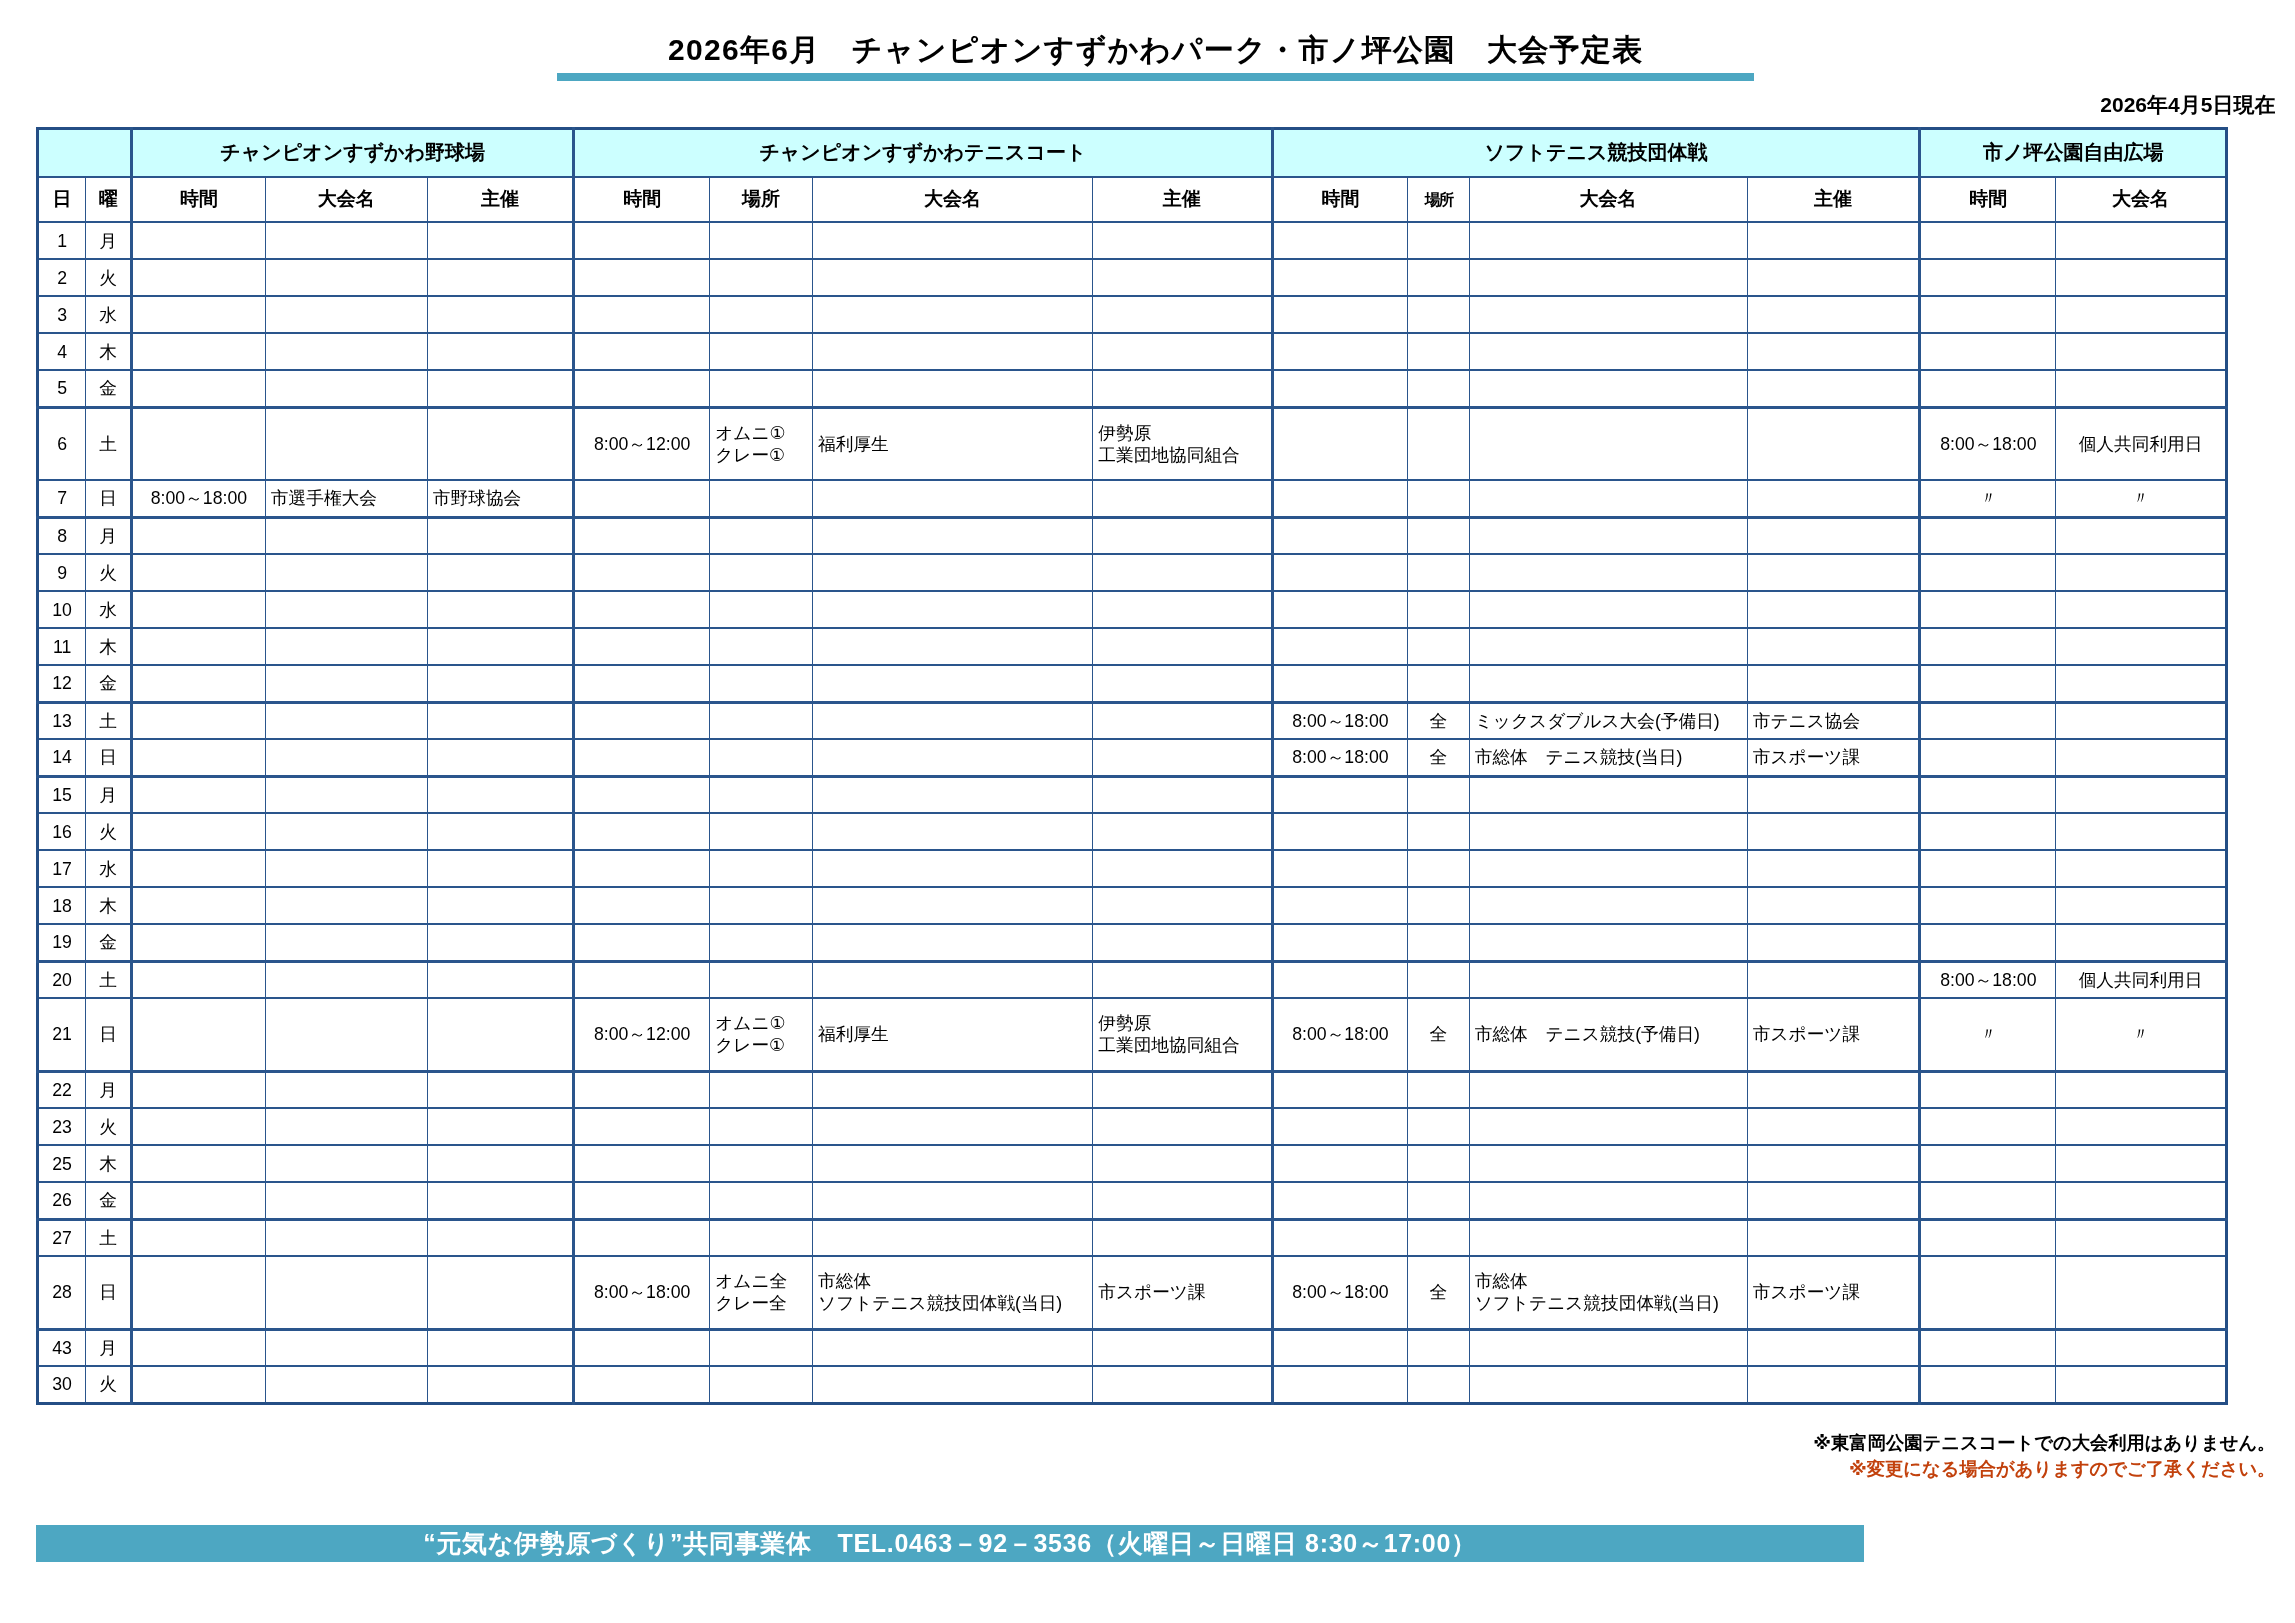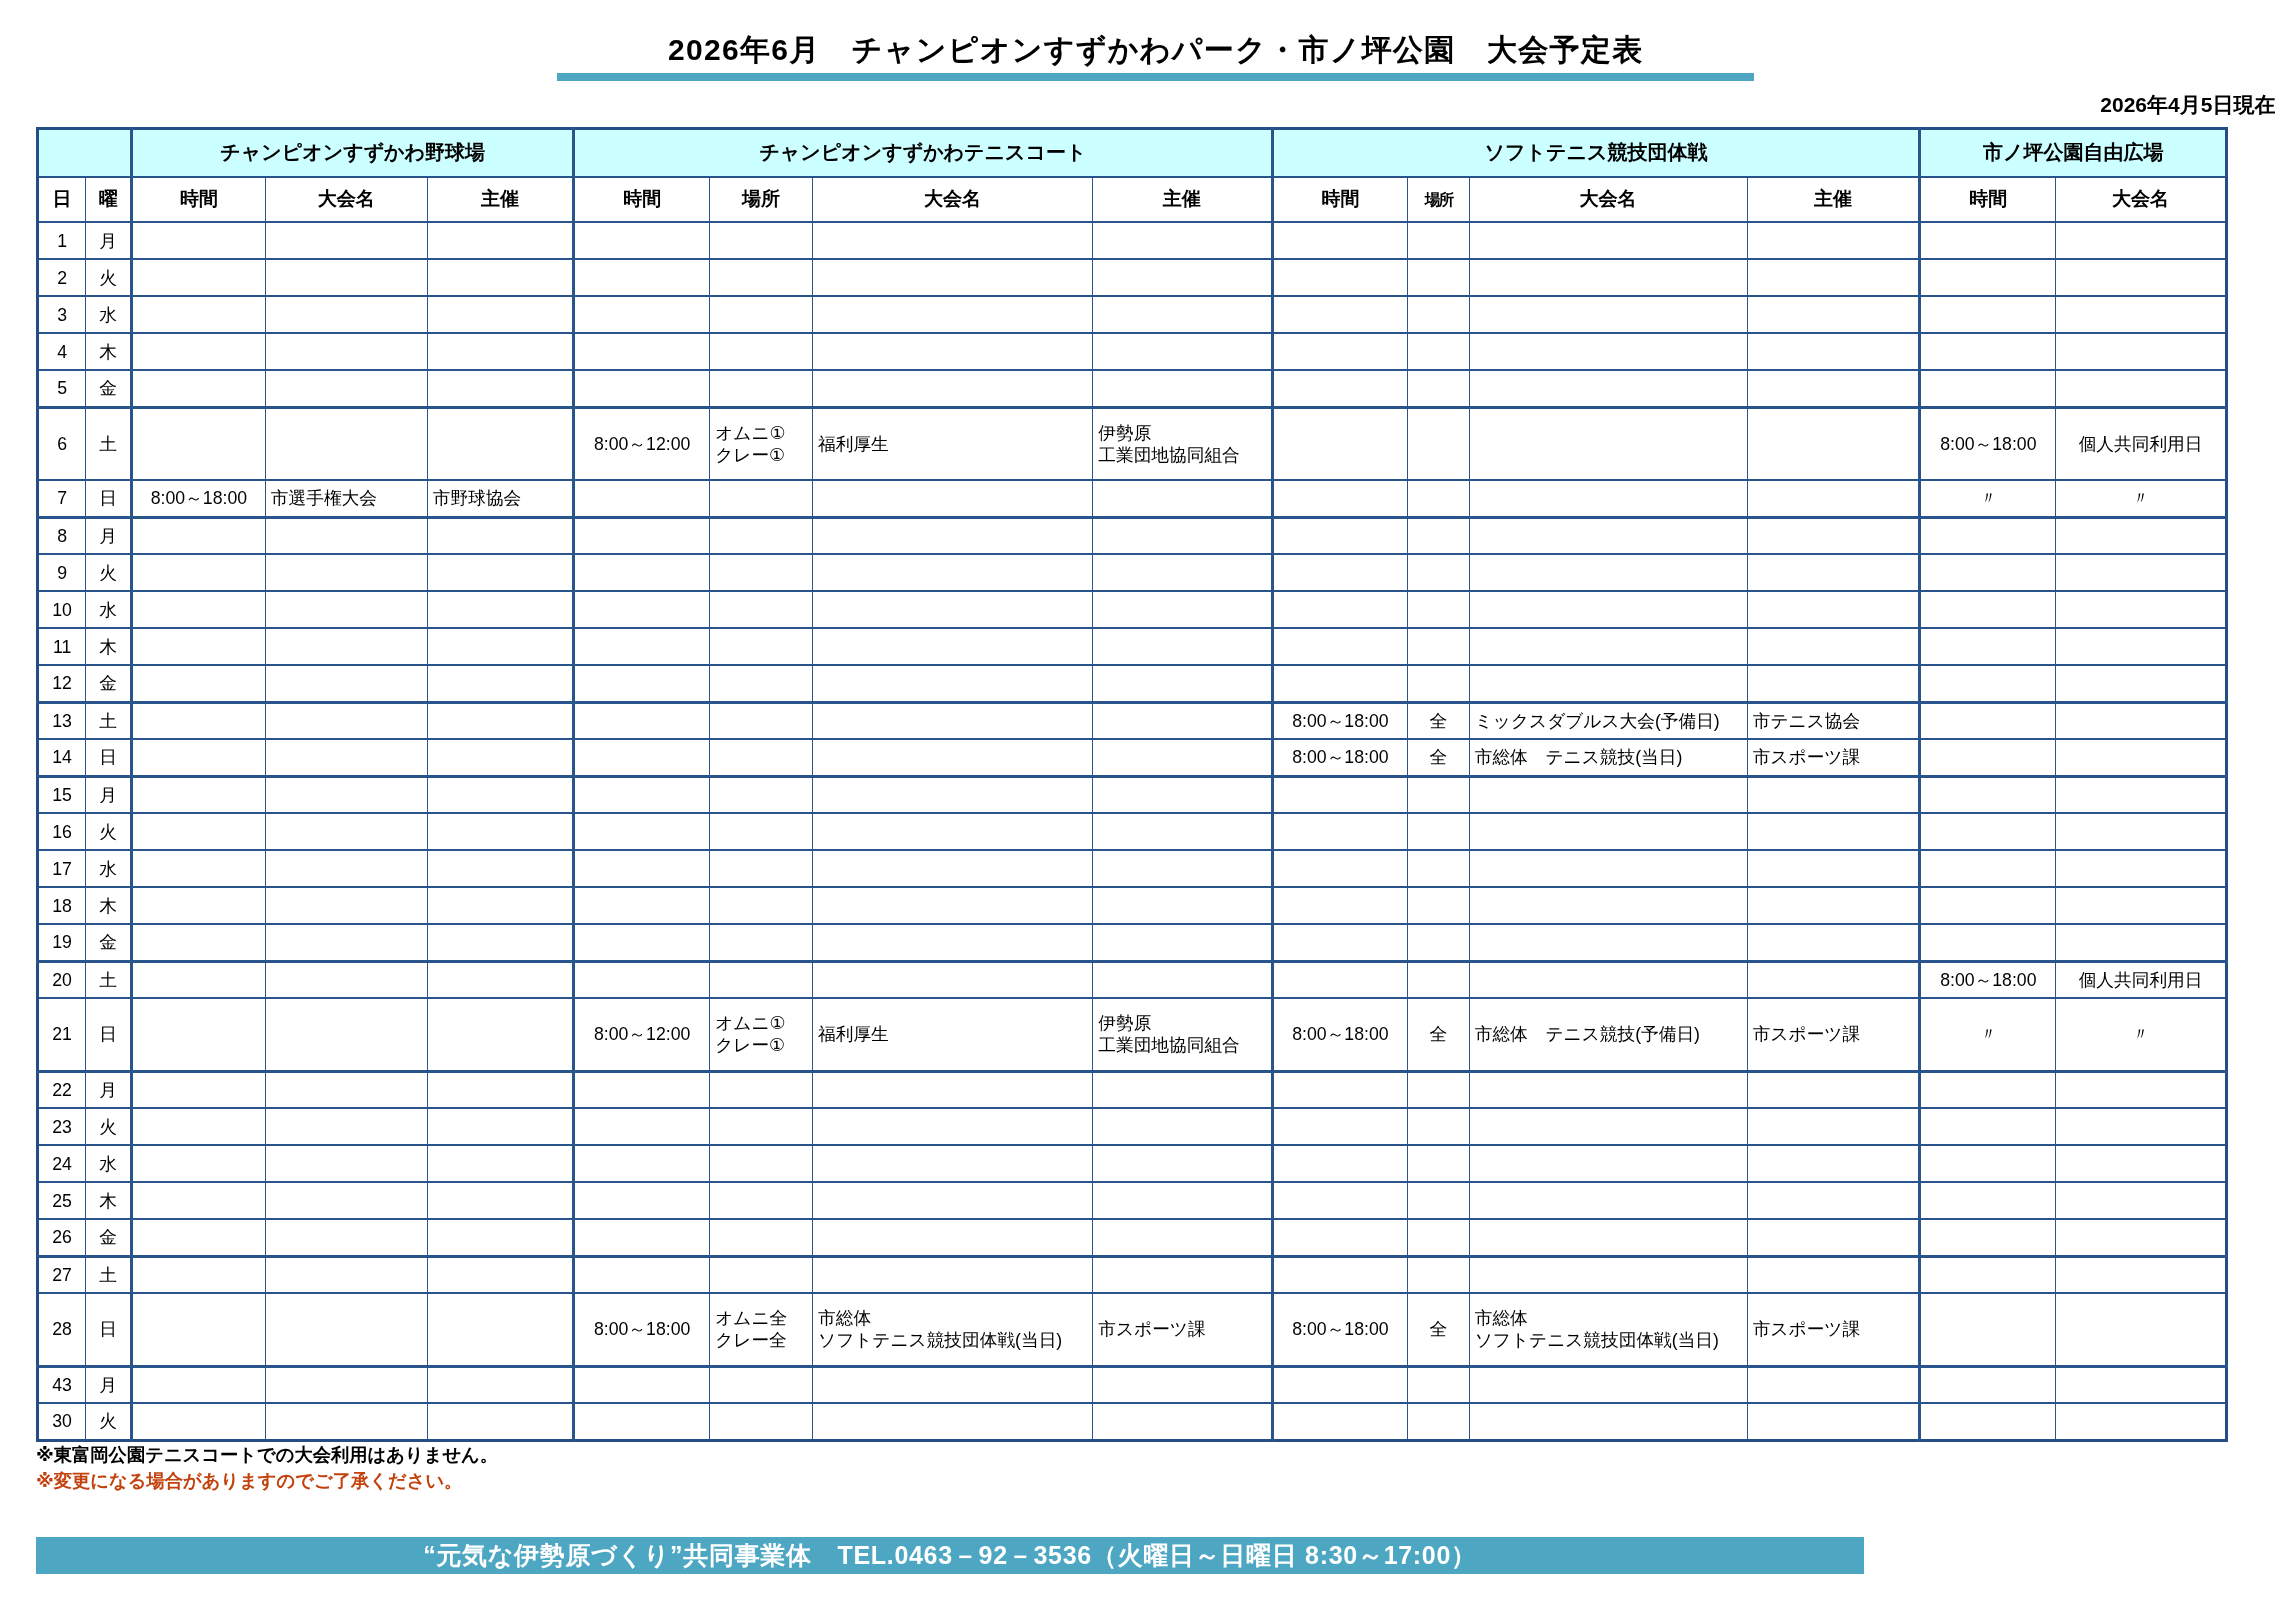--- a/index.html
+++ b/index.html
@@ -44,21 +44,21 @@
   tr.colhead-row th:nth-child(11){font-size:15.7px;letter-spacing:-2px;padding:1.3px 0;}
   .sched tbody tr{height:37px;}
   .sched tbody tr.tall{height:73px;}
   .sched tbody tr.sat td{border-top-width:3.3px;}
   .sched tbody tr.sun td{border-bottom-width:3.3px;}
   .sched tbody td{font-size:17.7px;}
   .sched td.a-c{text-align:center;padding:1.3px 1.3px;}
   .sched td.a-l{text-align:left;}
 
   
-  .notes{text-align:left;font-size:18.3px;font-weight:bold;line-height:1.45;}
+  .notes{margin-top:25px;text-align:right;font-size:18.3px;font-weight:bold;line-height:1.45;}
   .note-red{color:#c2410c;}
 
   
   .footer-bar{
     margin:42px 0 0 36px;width:1828px;height:37px;background:#4da7c2;
     color:#ffffff;font-size:25px;font-weight:bold;text-align:center;line-height:37px;
     letter-spacing:0.7px;
   }
 </style>
 </head>
@@ -505,37 +505,20 @@
           <td class="a-l"></td>
           <td class="a-l"></td>
           <td class="a-c gs"></td>
           <td class="a-c"></td>
           <td class="a-l"></td>
           <td class="a-l"></td>
           <td class="a-c gs"></td>
           <td class="a-c"></td>
         </tr>
         <tr>
-          <td class="a-c">24</td>
-          <td class="a-c">水</td>
-          <td class="a-c gs"></td>
-          <td class="a-l"></td>
-          <td class="a-l"></td>
-          <td class="a-c gs"></td>
-          <td class="a-l"></td>
-          <td class="a-l"></td>
-          <td class="a-l"></td>
-          <td class="a-c gs"></td>
-          <td class="a-c"></td>
-          <td class="a-l"></td>
-          <td class="a-l"></td>
-          <td class="a-c gs"></td>
-          <td class="a-c"></td>
-        </tr>
-        <tr>
           <td class="a-c">25</td>
           <td class="a-c">木</td>
           <td class="a-c gs"></td>
           <td class="a-l"></td>
           <td class="a-l"></td>
           <td class="a-c gs"></td>
           <td class="a-l"></td>
           <td class="a-l"></td>
           <td class="a-l"></td>
           <td class="a-c gs"></td>

